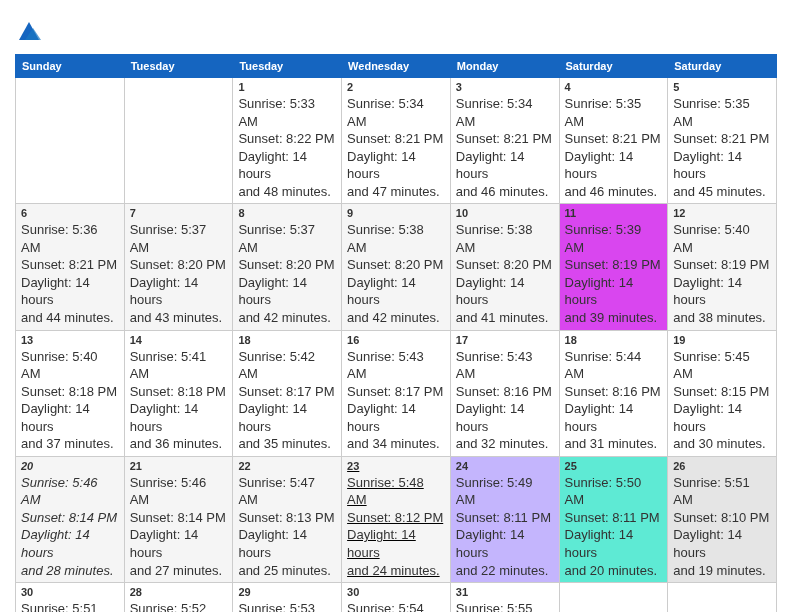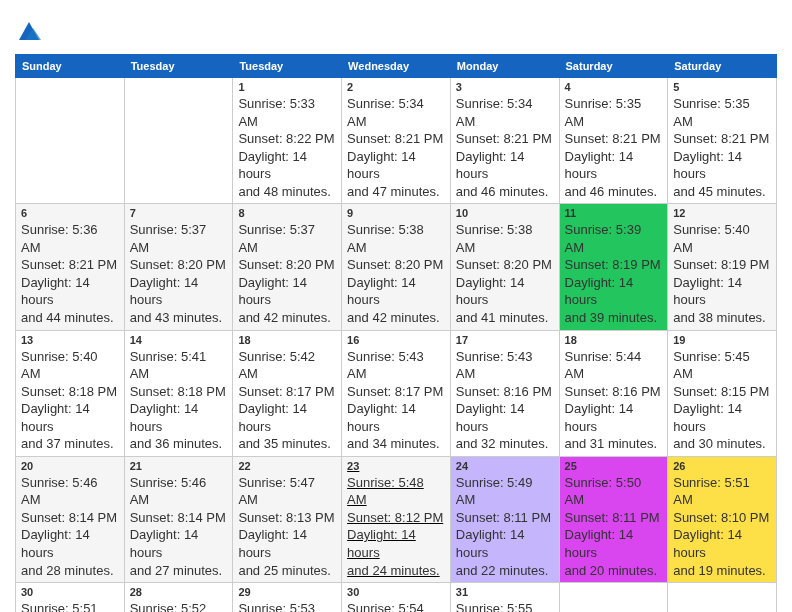--- a/index.html
+++ b/index.html
@@ -166,21 +166,21 @@
             <div class="day-info">Sunrise: 5:37 AM<br>Sunset: 8:20 PM<br>Daylight: 14 hours<br>and 42 minutes.</div>
           </td>
           <td style="background: rgb(245, 245, 245);">
             <div class="day-num">9</div>
             <div class="day-info">Sunrise: 5:38 AM<br>Sunset: 8:20 PM<br>Daylight: 14 hours<br>and 42 minutes.</div>
           </td>
           <td style="background: rgb(245, 245, 245);">
             <div class="day-num">10</div>
             <div class="day-info">Sunrise: 5:38 AM<br>Sunset: 8:20 PM<br>Daylight: 14 hours<br>and 41 minutes.</div>
           </td>
-          <td style="background: #22c55e;">
+          <td style="background: #d946ef;">
             <div class="day-num">11</div>
             <div class="day-info">Sunrise: 5:39 AM<br>Sunset: 8:19 PM<br>Daylight: 14 hours<br>and 39 minutes.</div>
           </td>
           <td style="background: rgb(245, 245, 245);">
             <div class="day-num">12</div>
             <div class="day-info">Sunrise: 5:40 AM<br>Sunset: 8:19 PM<br>Daylight: 14 hours<br>and 38 minutes.</div>
           </td>
         </tr>
         <tr>
           <td>
@@ -206,45 +206,45 @@
           <td>
             <div class="day-num">18</div>
             <div class="day-info">Sunrise: 5:44 AM<br>Sunset: 8:16 PM<br>Daylight: 14 hours<br>and 31 minutes.</div>
           </td>
           <td>
             <div class="day-num">19</div>
             <div class="day-info">Sunrise: 5:45 AM<br>Sunset: 8:15 PM<br>Daylight: 14 hours<br>and 30 minutes.</div>
           </td>
         </tr>
         <tr>
-          <td style="background: rgb(245, 245, 245);">
+          <td style="background: rgb(245, 245, 245); font-style: italic;">
             <div class="day-num">20</div>
             <div class="day-info">Sunrise: 5:46 AM<br>Sunset: 8:14 PM<br>Daylight: 14 hours<br>and 28 minutes.</div>
           </td>
           <td style="background: rgb(245, 245, 245);">
             <div class="day-num">21</div>
             <div class="day-info">Sunrise: 5:46 AM<br>Sunset: 8:14 PM<br>Daylight: 14 hours<br>and 27 minutes.</div>
           </td>
           <td style="background: rgb(245, 245, 245);">
             <div class="day-num">22</div>
             <div class="day-info">Sunrise: 5:47 AM<br>Sunset: 8:13 PM<br>Daylight: 14 hours<br>and 25 minutes.</div>
           </td>
           <td style="background: rgb(245, 245, 245); text-decoration: underline;">
             <div class="day-num">23</div>
             <div class="day-info">Sunrise: 5:48 AM<br>Sunset: 8:12 PM<br>Daylight: 14 hours<br>and 24 minutes.</div>
           </td>
           <td style="background: #c4b5fd;">
             <div class="day-num">24</div>
             <div class="day-info">Sunrise: 5:49 AM<br>Sunset: 8:11 PM<br>Daylight: 14 hours<br>and 22 minutes.</div>
           </td>
-          <td style="background: #d946ef;">
+          <td style="background: #5eead4;">
             <div class="day-num">25</div>
             <div class="day-info">Sunrise: 5:50 AM<br>Sunset: 8:11 PM<br>Daylight: 14 hours<br>and 20 minutes.</div>
           </td>
-          <td style="background: #fde047;">
+          <td style="background: #e5e5e5;">
             <div class="day-num">26</div>
             <div class="day-info">Sunrise: 5:51 AM<br>Sunset: 8:10 PM<br>Daylight: 14 hours<br>and 19 minutes.</div>
           </td>
         </tr>
         <tr>
           <td>
             <div class="day-num">30</div>
             <div class="day-info">Sunrise: 5:51 AM<br>Sunset: 8:09 PM<br>Daylight: 14 hours<br>and 17 minutes.</div>
           </td>
           <td>

